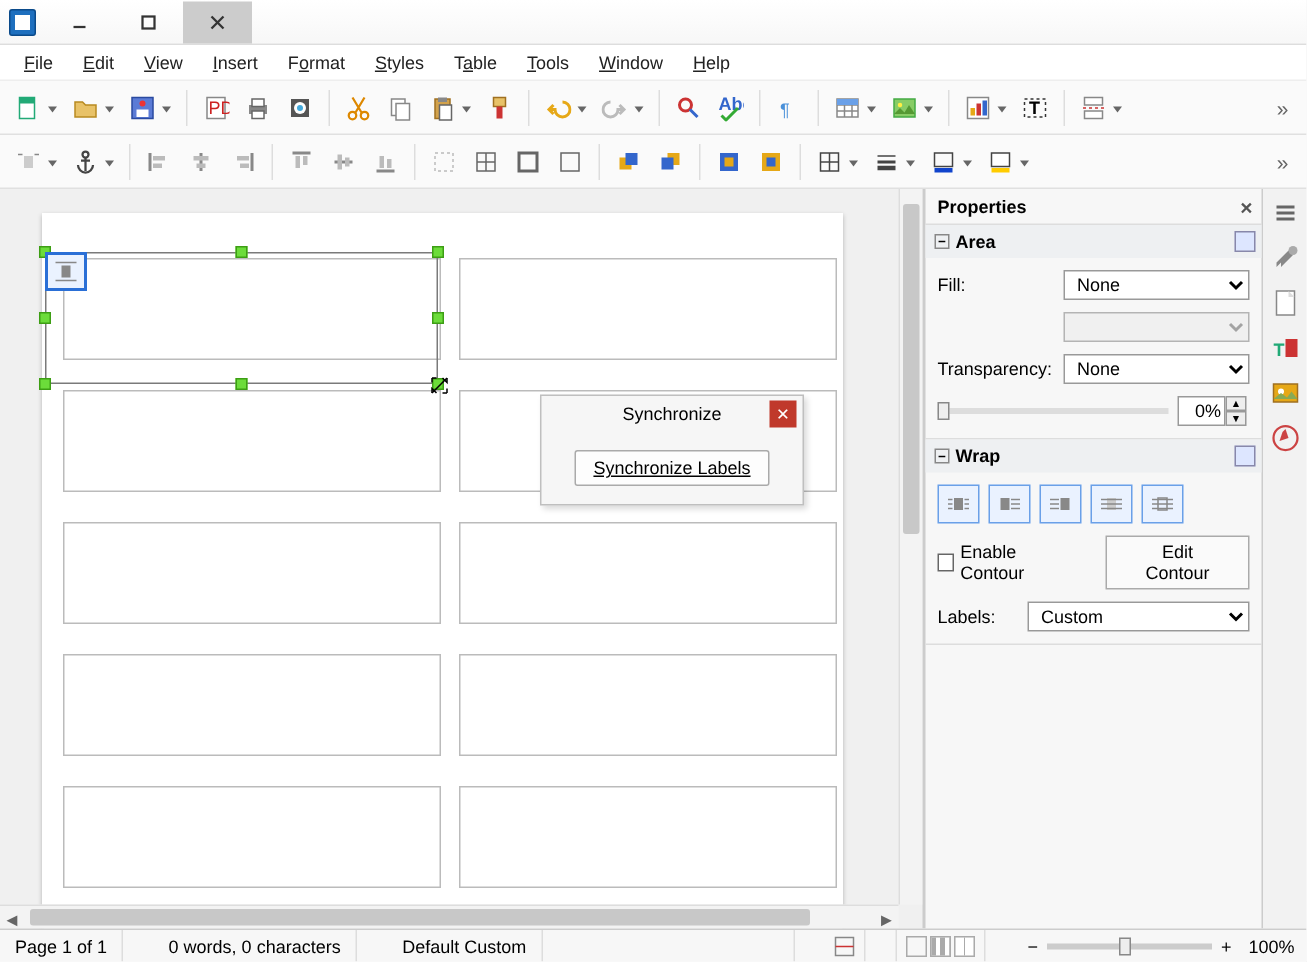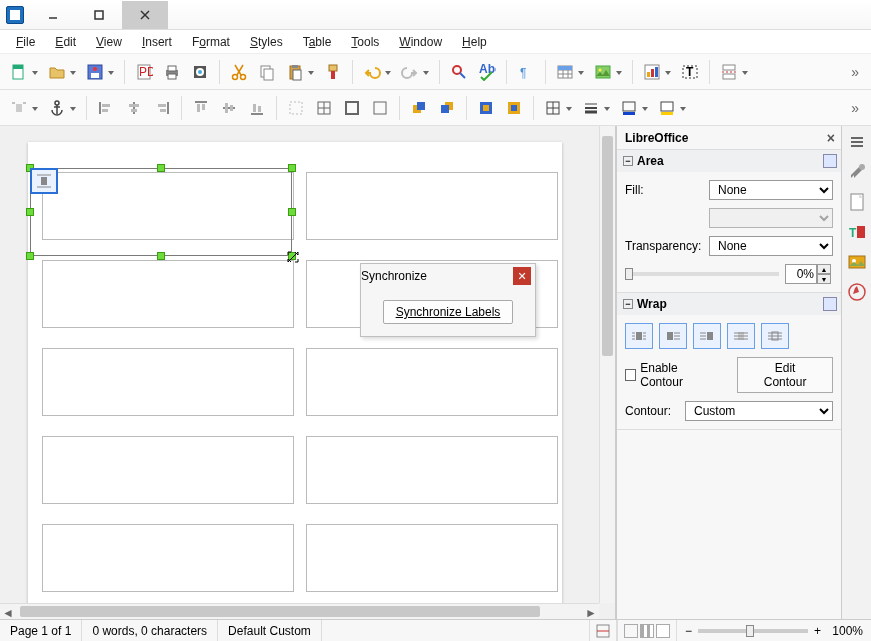--- a/index.html
+++ b/index.html
@@ -49,21 +49,21 @@
   
   .sel { position:absolute; left:30px; top:42px; width:262px; height:88px; border:1px solid #7a7a7a; background:rgba(255,255,255,0);}
   .hnd { position:absolute; width:8px; height:8px; background:#6cdc3a; border:1px solid #3d9e14; }
   .hnd.tl{left:-5px;top:-5px;} .hnd.tm{left:50%;margin-left:-4px;top:-5px;} .hnd.tr{right:-5px;top:-5px;}
   .hnd.ml{left:-5px;top:50%;margin-top:-4px;} .hnd.mr{right:-5px;top:50%;margin-top:-4px;}
   .hnd.bl{left:-5px;bottom:-5px;} .hnd.bm{left:50%;margin-left:-4px;bottom:-5px;} .hnd.br{right:-5px;bottom:-5px;}
   .curs { position:absolute; right:-8px; bottom:-8px; width:12px; height:12px; }
 
   
   .sync { position:absolute; left:360px; top:263px; width:176px; background:#f6f6f6; border:1px solid #bfbfbf; box-shadow:2px 2px 4px rgba(0,0,0,.15); }
-  .sync .tit { height:24px; display:flex; align-items:center; position:relative; font-size:12px; }
+  .sync .tit { height:24px; display:flex; align-items:center; justify-content:center; position:relative; font-size:12px; }
   .sync .cx { position:absolute; right:4px; top:3px; width:18px; height:18px; background:#c0392b; color:#fff; display:flex;align-items:center;justify-content:center; font-size:11px;}
   .sync .body { padding:12px; display:flex; justify-content:center; }
   .sync button { padding:4px 12px; background:#fdfdfd; border:1px solid #aaa; border-radius:2px;text-decoration:underline; }
 
   
   .side { width:225px; background:#f7f7f7; border-left:1px solid #ccc; display:flex; flex-direction:column; }
   .side-hdr { height:24px; display:flex; align-items:center; padding:0 8px; font-weight:bold; border-bottom:1px solid #ddd; position:relative;}
   .side-hdr .x{position:absolute; right:6px; top:4px; font-size:14px; color:#555;}
   .section { border-bottom:1px solid #ddd; }
   .sec-hdr { height:22px; display:flex; align-items:center; padding:0 6px; background:#eef0f2; font-weight:bold; gap:4px; position:relative;}
@@ -84,21 +84,21 @@
   .wrap-btn.sel{border:2px solid #2a6fd6;}
   .chk { display:flex; align-items:center; gap:4px; }
   .chk .box{width:12px;height:12px;border:1px solid #666;background:#fff;}
   .btnsm{padding:3px 16px;border:1px solid #aaa;background:#fafafa;}
 
   
   .iconstrip { width:30px; background:#f2f2f2; border-left:1px solid #ccc; display:flex; flex-direction:column; align-items:center; padding-top:6px; gap:10px;}
   .iconstrip .ic{width:20px;height:20px;}
 
   
-  .status { position:absolute; left:0; right:0; bottom:0; height:22px; border-top:1px solid #ccc; background:#f7f7f7; display:flex; align-items:center; font-size:11px; }
+  .status { position:absolute; left:0; right:0; bottom:0; height:22px; border-top:1px solid #ccc; background:#f7f7f7; display:flex; align-items:center; font-size:11px;gap:20px; }
   .status .cell{padding:0 10px; border-right:1px solid #ddd; height:100%; display:flex; align-items:center;}
   .status .flex{flex:1;}
   .status .zoom{display:flex;align-items:center;gap:6px;padding:0 8px;}
   .zslider{width:110px;height:4px;background:#ccc;position:relative;}
   .zslider .k{position:absolute;left:48px;top:-4px;width:8px;height:12px;background:#eee;border:1px solid #888;}
   .zslider .m{position:absolute;left:54px;top:-2px;width:1px;height:8px;background:#888;}
   .viewbtns{display:flex;gap:2px;padding:0 6px;border-left:1px solid #ddd;border-right:1px solid #ddd;height:100%;align-items:center;}
   .vb{width:14px;height:14px;border:1px solid #aaa;}
   .book{width:14px;height:14px;border:1px solid #aaa;background:linear-gradient(90deg,#fff 48%,#aaa 48%,#aaa 52%,#fff 52%);}
 </style>
@@ -455,21 +455,21 @@
       </div>
     <div class="hscroll">
         <span class="lar">◄</span>
         <div class="thumb"></div>
         <span class="rar">►</span>
       </div>
   </div>
 
   <div class="side">
     <div class="side-hdr">
-      <span>LibreOffice</span>
+      <span>Properties</span>
       <span class="x">×</span>
     </div>
     <div class="section">
       <div class="sec-hdr">
         <span class="exp">−</span>
         <span>Area</span>
         <span class="more"></span>
       </div>
       <div class="sec-body">
         <div class="row">
@@ -558,21 +558,21 @@
             </div>
         </div>
         <div class="row" style="gap:20px">
           <div class="chk">
               <span class="box"></span>
               <span>Enable Contour</span>
             </div>
           <button class="btnsm">Edit Contour</button>
         </div>
         <div class="row">
-          <label style="width:54px">Contour:</label>
+          <label style="width:54px">Labels:</label>
           <select><option>Custom</option></select>
         </div>
       </div>
     </div>
   </div>
 
   <div class="iconstrip">
     <svg class="ic" viewBox="0 0 20 20">
         <line x1="4" y1="6" x2="16" y2="6" stroke="#666" stroke-width="2"></line>
         <line x1="4" y1="10" x2="16" y2="10" stroke="#666" stroke-width="2"></line>

